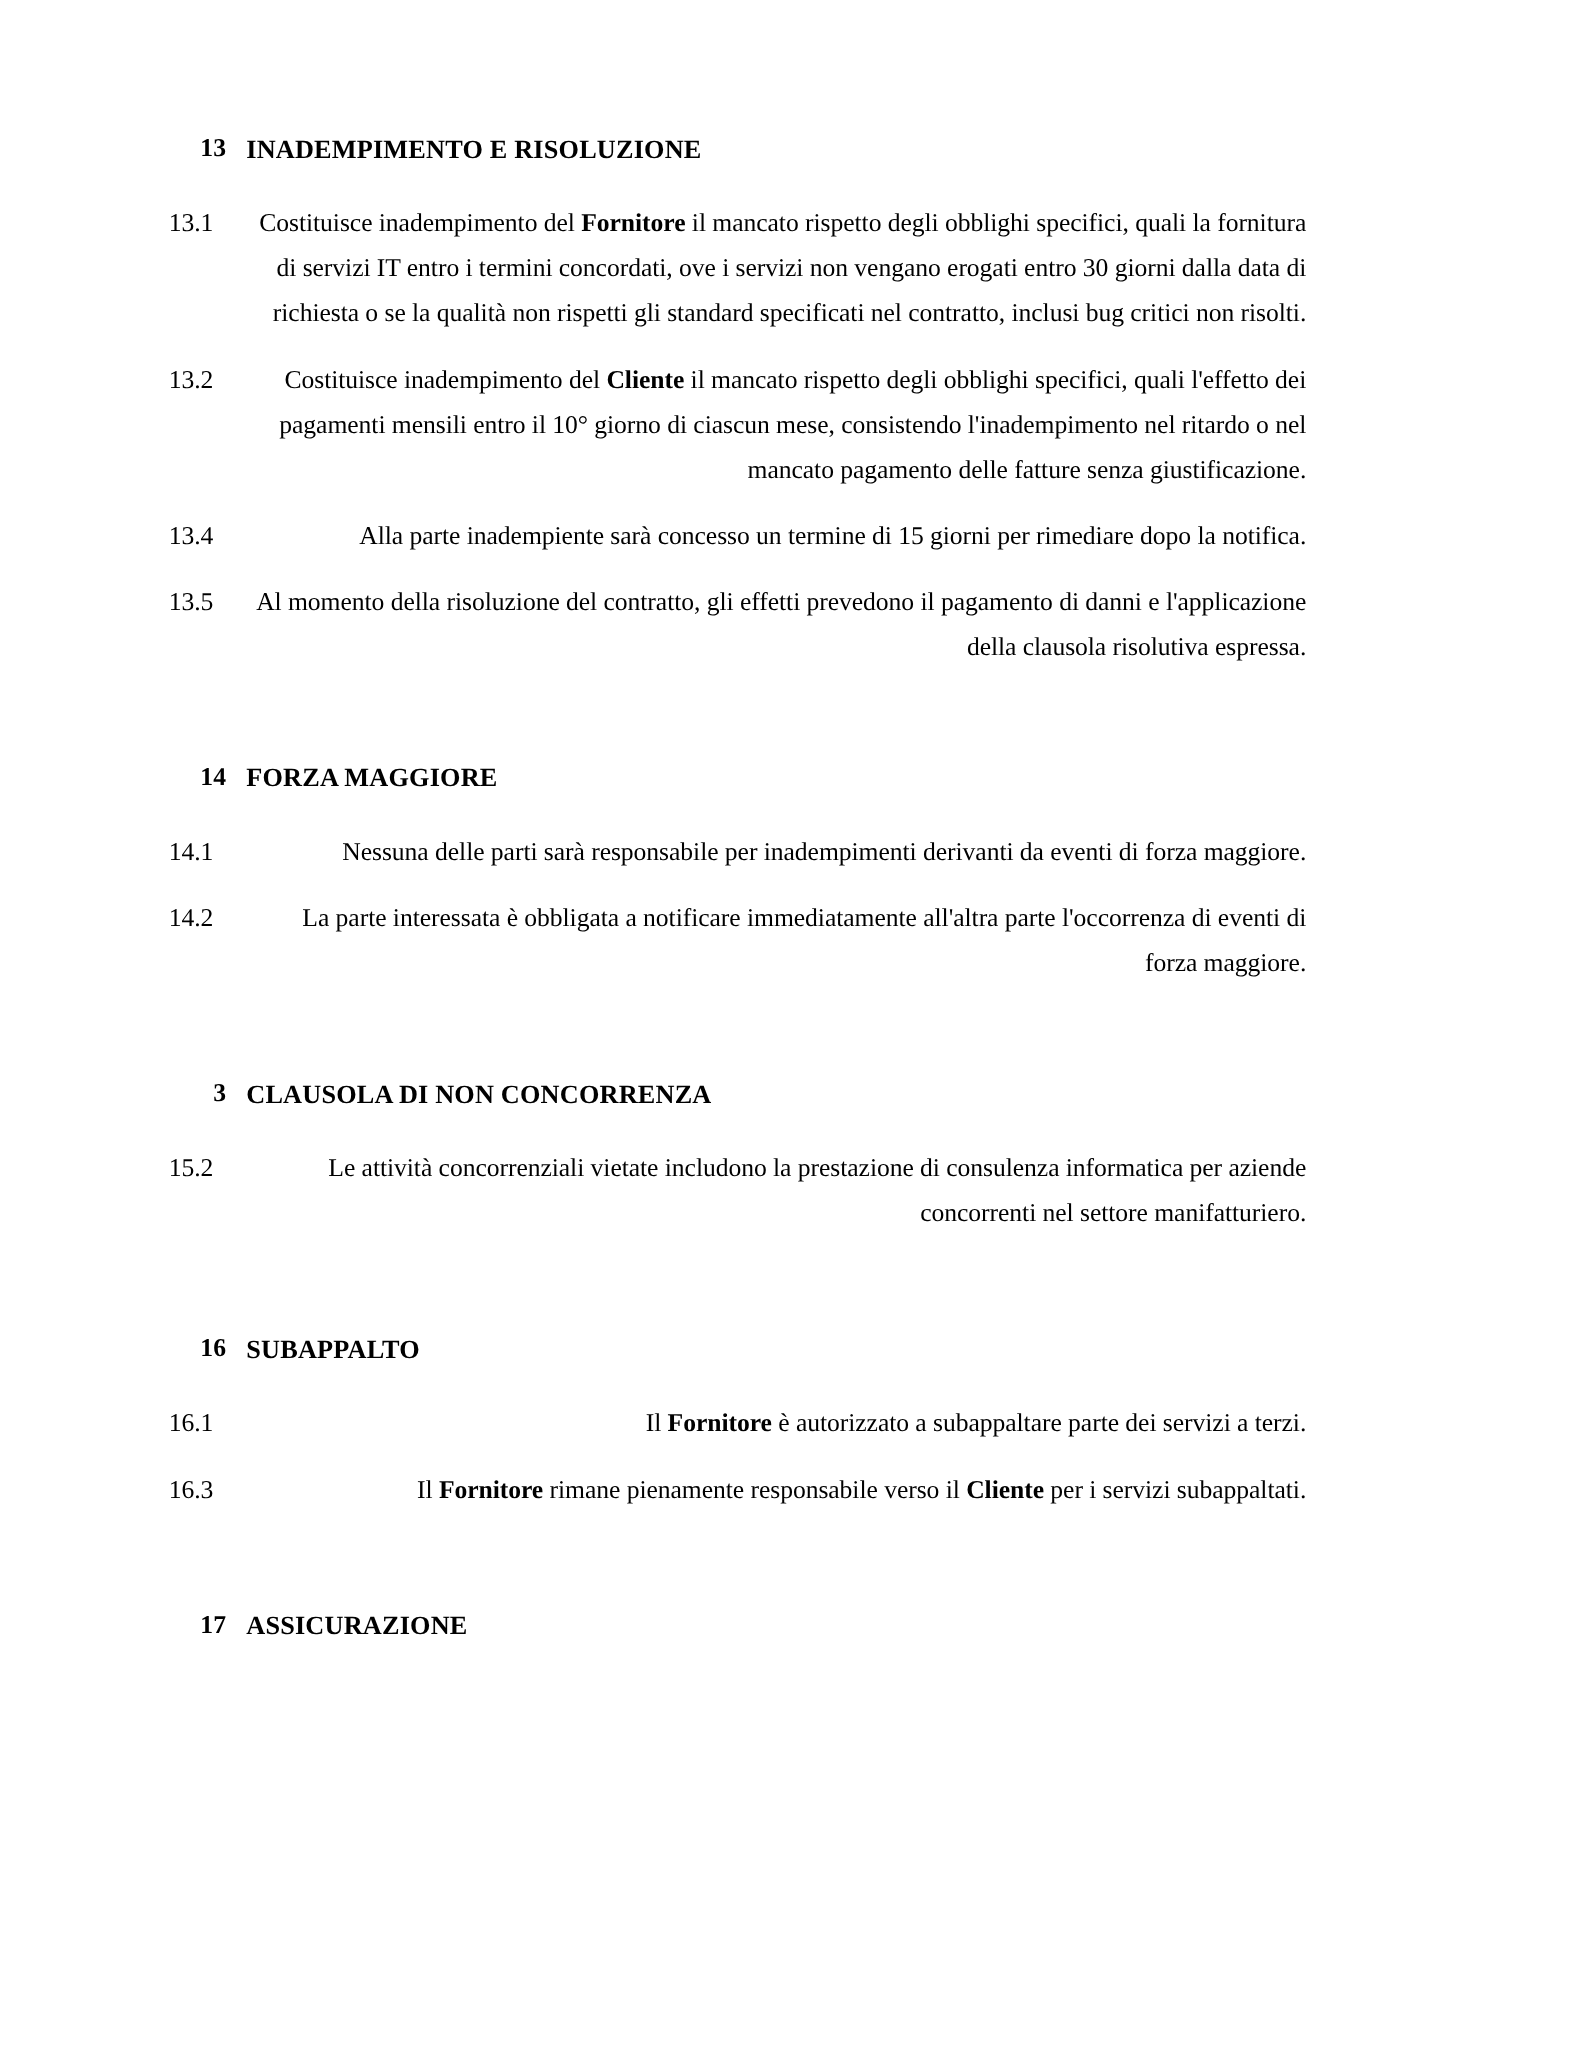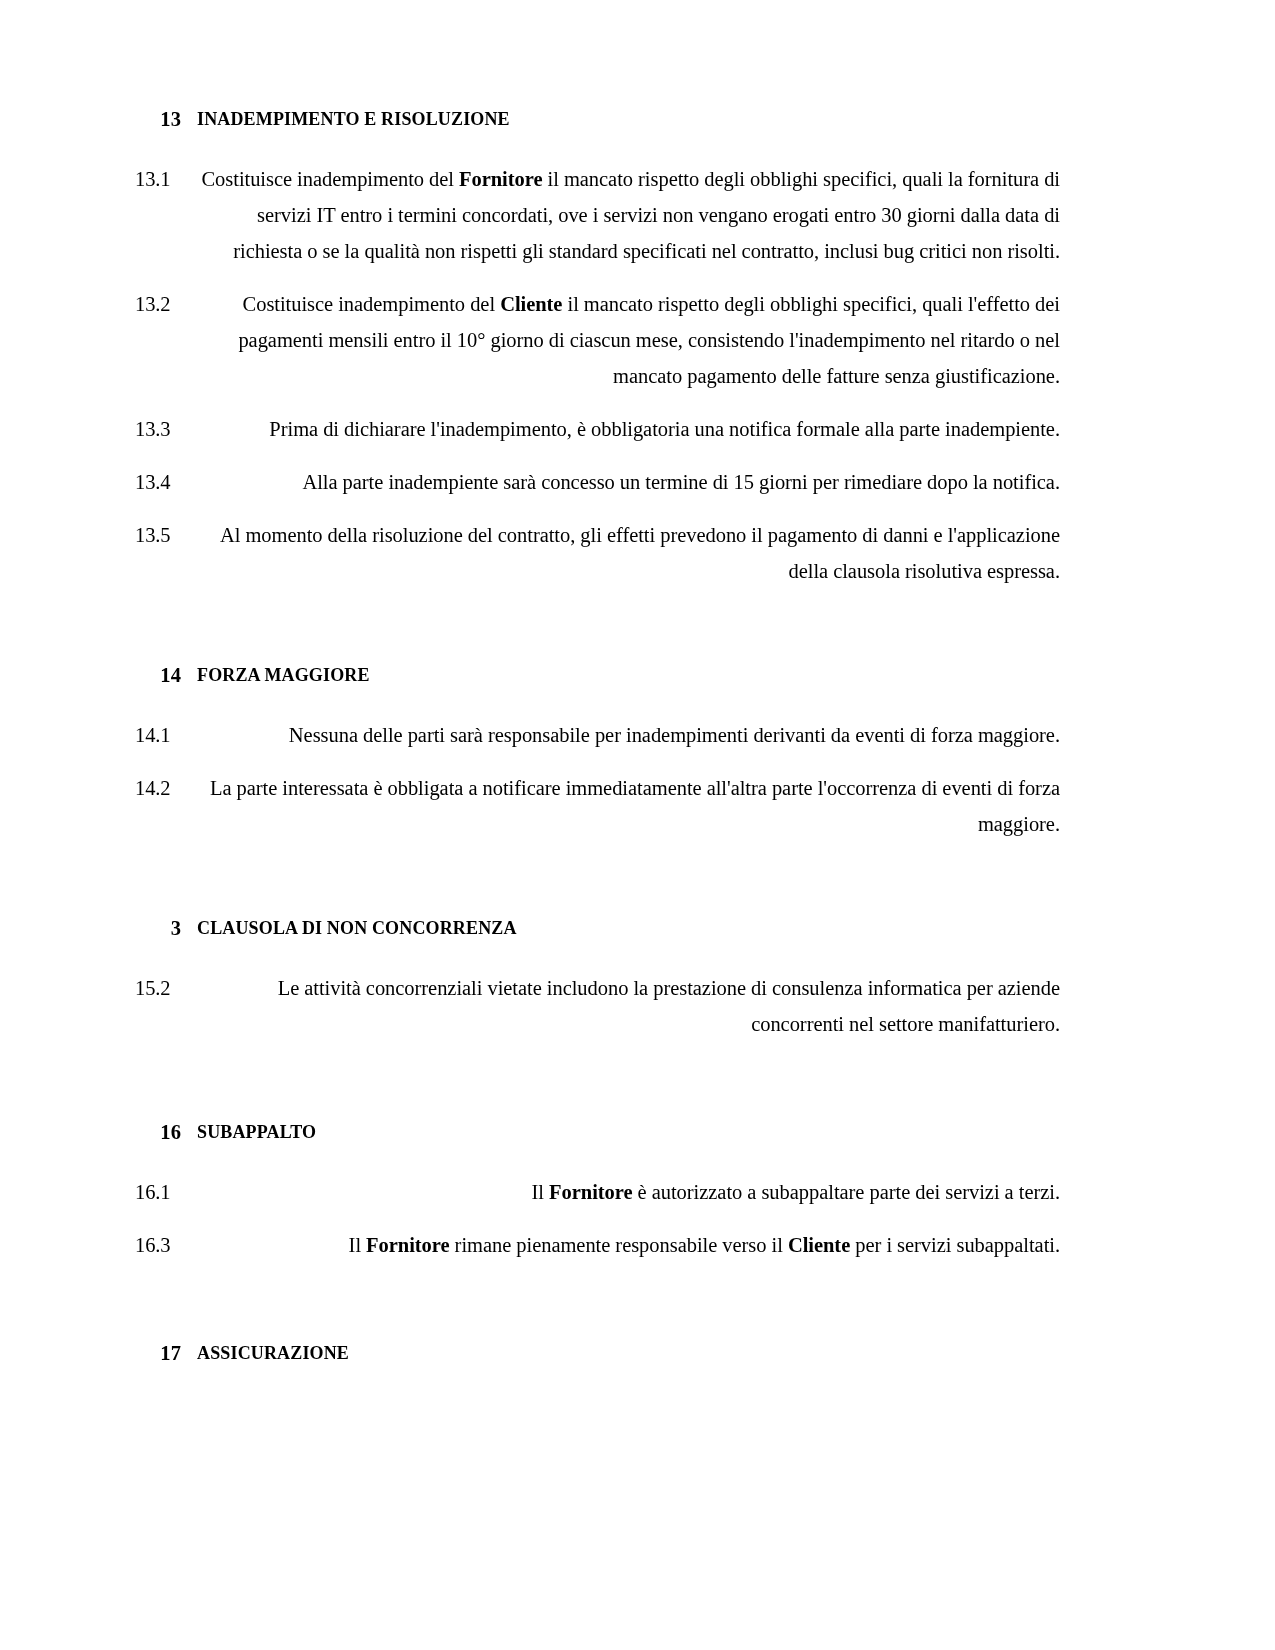--- a/index.html
+++ b/index.html
@@ -38,30 +38,30 @@
     text-align: right;
     padding-right: 16px;
     box-sizing: border-box;
     font-weight: bold;
     font-size: 20.5px;
     line-height: 31px;
     letter-spacing: 0.1px;
   }
   .section-heading .title {
     font-weight: bold;
-    font-size: 18px;
+    font-size: 21px;
     line-height: 31px;
     letter-spacing: 0.15px;
   }
 
   
   .clause {
     display: flex;
     align-items: flex-start;
-    margin: 0 0 17px 0;
+    margin: 0 15px 17px 0;
   }
   .clause .num {
     width: 62px;
     flex: 0 0 62px;
     text-align: left;
     font-size: 20.5px;
     line-height: 36px;
     letter-spacing: -0.1px;
     white-space: nowrap;
   }
@@ -88,24 +88,20 @@
         <span class="num">13</span>
         <span class="title">INADEMPIMENTO E RISOLUZIONE</span>
       </div>
       <div class="clause">
         <span class="num">13.1</span>
         <span class="body"><span>Costituisce inadempimento del </span><b>Fornitore</b><span> il mancato rispetto degli obblighi specifici, quali la fornitura di servizi IT entro i termini concordati, ove i servizi non vengano erogati entro 30 giorni dalla data di richiesta o se la qualità non rispetti gli standard specificati nel contratto, inclusi bug critici non risolti.</span></span>
       </div>
       <div class="clause">
         <span class="num">13.2</span>
         <span class="body"><span>Costituisce inadempimento del </span><b>Cliente</b><span> il mancato rispetto degli obblighi specifici, quali l'effetto dei pagamenti mensili entro il 10° giorno di ciascun mese, consistendo l'inadempimento nel ritardo o nel mancato pagamento delle fatture senza giustificazione.</span></span>
-      </div>
-      <div class="clause">
-        <span class="num">13.3</span>
-        <span class="body"><span>Prima di dichiarare l'inadempimento, è obbligatoria una notifica formale alla parte inadempiente.</span></span>
       </div>
       <div class="clause">
         <span class="num">13.4</span>
         <span class="body"><span>Alla parte inadempiente sarà concesso un termine di 15 giorni per rimediare dopo la notifica.</span></span>
       </div>
       <div class="clause">
         <span class="num">13.5</span>
         <span class="body"><span>Al momento della risoluzione del contratto, gli effetti prevedono il pagamento di danni e l'applicazione della clausola risolutiva espressa.</span></span>
       </div>
       <div class="gap-section"></div>

